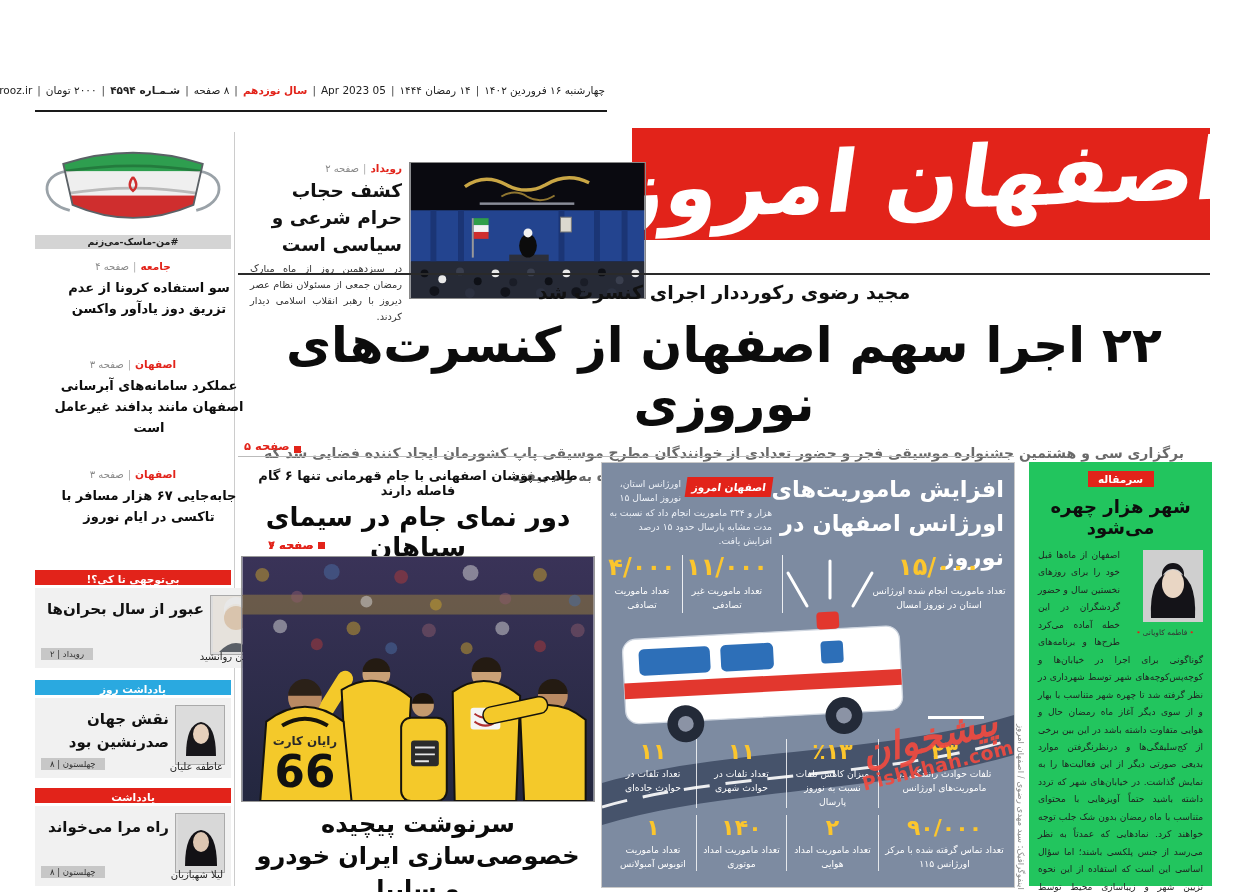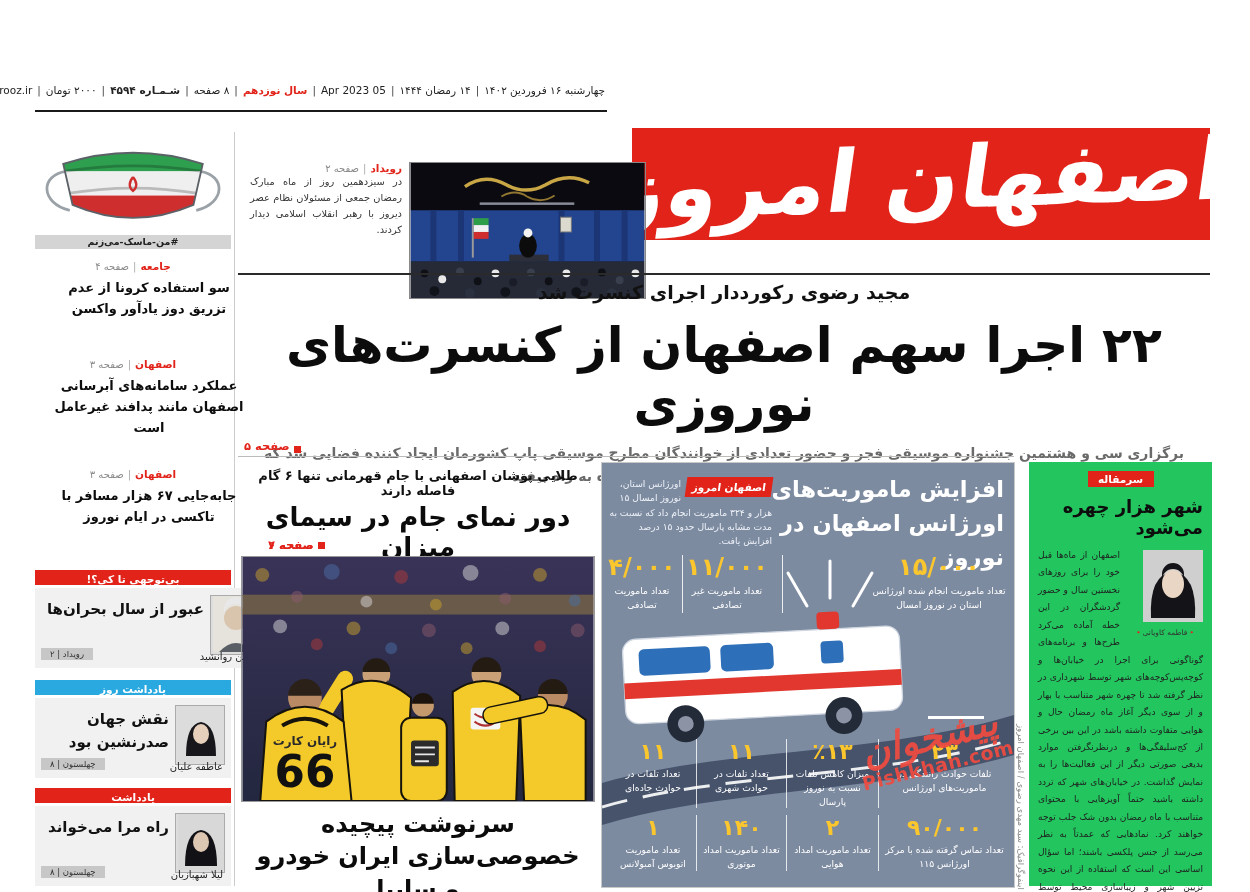--- a/index.html
+++ b/index.html
@@ -76,21 +76,21 @@
   .igrow .igc:last-child{border-left:none;}
   .igc .v{font-size:22px;}
   .w1{width:132px;} .w2{width:92px;} .w3{width:90px;} .w4{width:86px;}
   .ig-wm{position:absolute;right:6px;top:256px;width:152px;text-align:center;color:#ef4b40;transform:rotate(-14deg);opacity:.93;}
   .ig-wm .fa{font-size:38px;font-weight:bold;font-style:italic;line-height:.95;}
   .ig-wm .en{font-size:19px;font-weight:bold;letter-spacing:.5px;}
   .ig-credit{position:absolute;left:1016px;top:560px;height:330px;writing-mode:vertical-rl;font-size:8.5px;color:#888;letter-spacing:1px;}
   
   .ed{position:absolute;left:1029px;top:462px;width:183px;height:424px;background:#22c55e;padding:9px 9px;box-sizing:border-box;}
   .ed-chip{width:66px;margin:0 auto;background:#e2231a;color:#fff;text-align:center;font-size:10.5px;font-weight:bold;padding:2px 0;}
-  .ed-title{font-size:18px;font-weight:bold;margin:9px 0 9px;color:#0d0d0d;}
+  .ed-title{font-size:18px;font-weight:bold;text-align:center;margin:9px 0 9px;color:#0d0d0d;}
   .ed-photo{float:right;width:76px;margin:3px 0 3px 7px;}
   .ed-photo .cap{font-size:7.5px;text-align:center;color:#333;margin-top:2px;}
   .ed-photo .cap::before,.ed-photo .cap::after{content:"•";color:#e2231a;margin:0 2px;}
   .ed-body{font-size:9.1px;line-height:1.92;text-align:justify;color:#1f1f1f;}
 </style>
 </head>
 <body>
 
 <div id="paper">
 
@@ -101,20 +101,21 @@
 
   <div class="masthead">
     <div class="t">اصفهان امروز</div>
   </div>
 
   <div class="tstory">
     <div class="txt">
       <div class="kick">
         <span class="sec">رویداد</span><span class="pg">صفحه ۲</span>
       </div>
+      <div class="title">کشف حجاب حرام شرعی و سیاسی است</div>
       <div class="body">در سیزدهمین روز از ماه مبارک رمضان جمعی از مسئولان نظام عصر دیروز با رهبر انقلاب اسلامی دیدار کردند.</div>
     </div>
     <div class="photo">
       <svg width="235" height="135" viewBox="0 0 237 137">
         <rect width="237" height="137" fill="#14161f"></rect>
         <rect width="237" height="48" fill="#0a0a10"></rect>
         <path d="M55,24 q20,-14 42,-2 q20,11 40,0 q22,-13 44,-2" stroke="#c9a645" stroke-width="3.5" fill="none"></path>
         <path d="M92,34 q14,-8 26,0 q14,8 28,-1" stroke="#8f7530" stroke-width="2" fill="none"></path>
         <rect x="70" y="40" width="96" height="2.5" fill="#8a8d99"></rect>
         <rect y="48" width="237" height="52" fill="#23448f"></rect>
@@ -246,21 +247,21 @@
           </svg>
       </div>
       <div class="cl-title">راه مرا می‌خواند</div>
       <div class="cl-author">لیلا شهبازیان</div>
       <div class="cl-tag">چهلستون | ۸</div>
     </div>
   </div>
 
   <div class="sport">
     <div class="skick2">طلایی پوشان اصفهانی با جام قهرمانی تنها ۶ گام فاصله دارند</div>
-    <div class="stitle2">دور نمای جام در سیمای میزان</div>
+    <div class="stitle2">دور نمای جام در سیمای سپاهان</div>
     <div class="pgmark">
         <span class="sq"></span>
         <span>صفحه ۷</span>
       </div>
     <div class="photo2">
       <svg width="352" height="244" viewBox="0 0 354 246">
         <defs>
             <linearGradient id="gc" x1="0" y1="0" x2="0" y2="1">
               <stop offset="0" stop-color="#3a3358"></stop>
               <stop offset="1" stop-color="#23273f"></stop>

